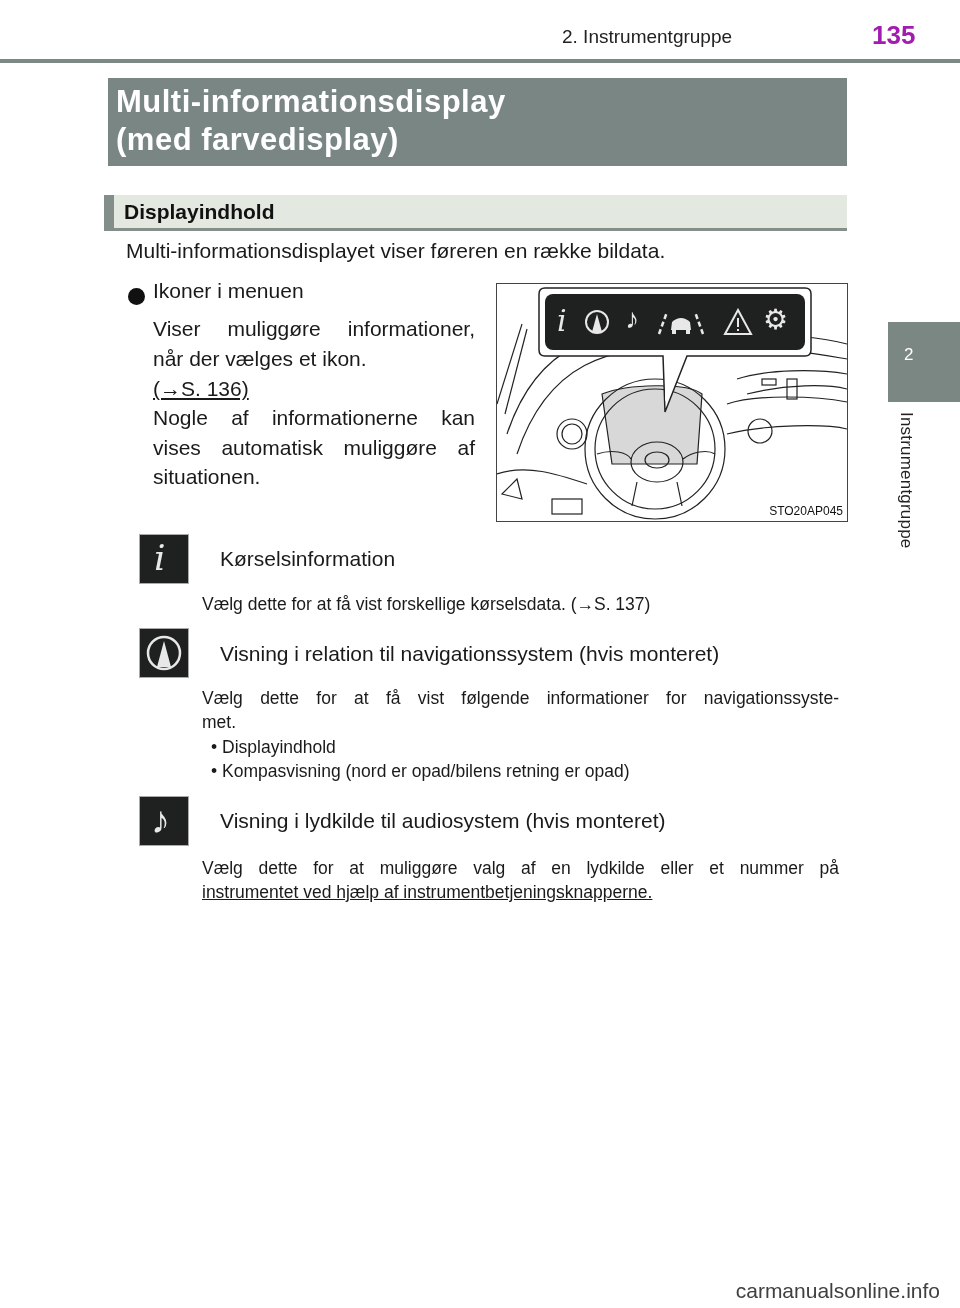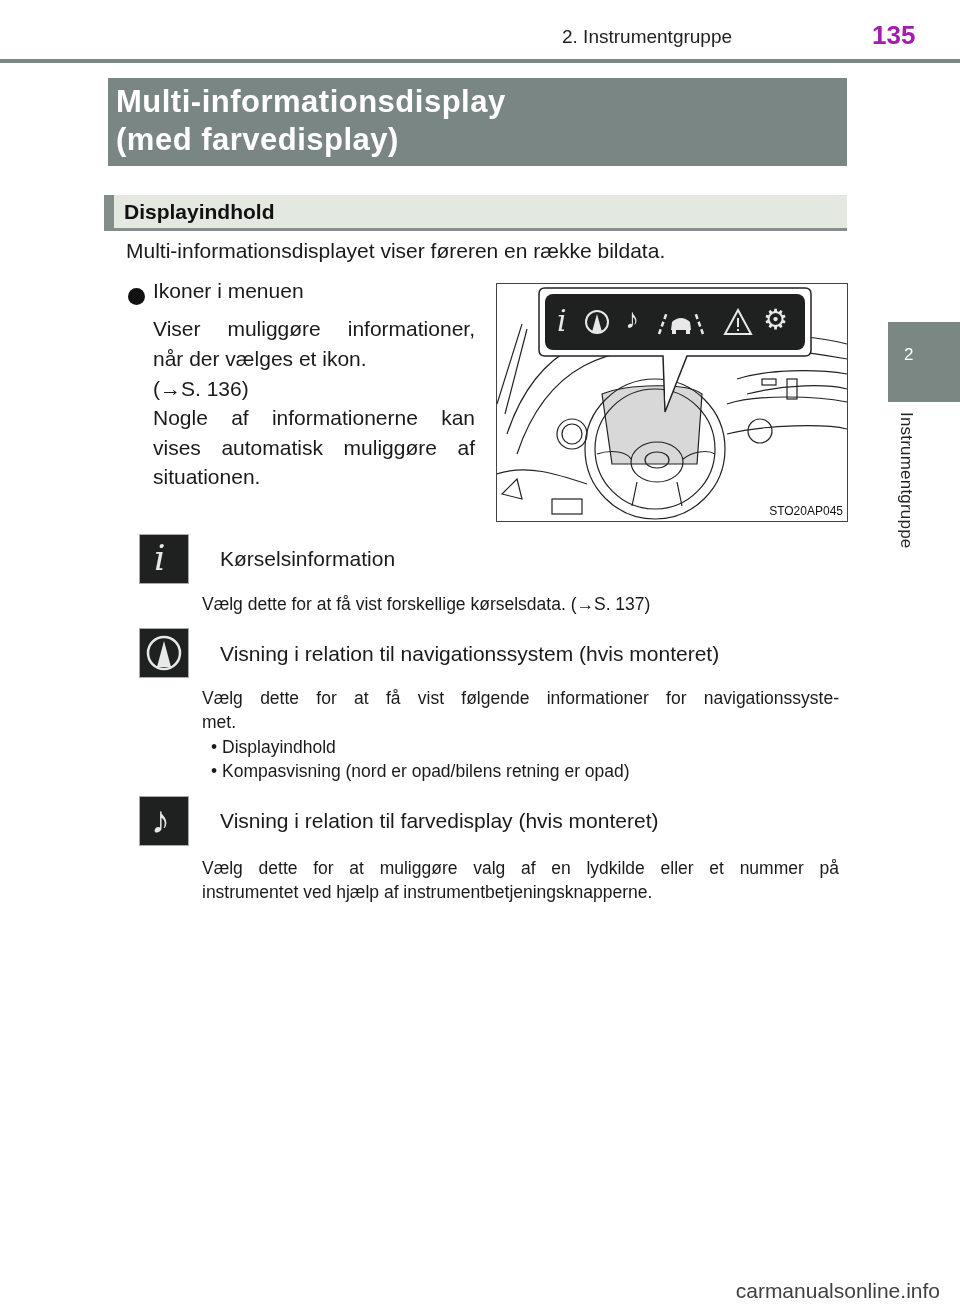--- a/index.html
+++ b/index.html
@@ -54,21 +54,21 @@
 <div class="sub-box"></div>
 <div class="sub-bar"></div>
 <div class="sub-text">Displayindhold</div>
 
 <div class="p" style="left:126px; top:239px;text-align:center;">Multi-informationsdisplayet viser føreren en række bildata.</div>
 
 <div class="bullet"></div>
 <div class="p" style="left:153px; top:279px;">Ikoner i menuen</div>
 <div class="p just" style="left:153px; top:317px; width:322px;">Viser muliggøre informationer,</div>
 <div class="p" style="left:153px; top:347px;">når der vælges et ikon.</div>
-<div class="p" style="left:153px; top:377px;">(→S. 136)</div>
+<div class="p" style="left:153px; top:377px;text-decoration:underline;">(→S. 136)</div>
 <div class="p just" style="left:153px; top:406px; width:322px;">Nogle af informationerne kan</div>
 <div class="p just" style="left:153px; top:436px; width:322px;">vises automatisk muliggøre af</div>
 <div class="p" style="left:153px; top:465px;">situationen.</div>
 
 <div class="figure">
   <svg width="350" height="237" viewBox="0 0 350 237">
     <g fill="none" stroke="#222" stroke-width="1.2">
 
       <path d="M10 150 C 40 60, 100 40, 200 45 S 330 55, 350 60"></path>
       <path d="M20 170 C 50 80, 110 60, 200 62 S 320 70, 350 75"></path>
@@ -139,17 +139,17 @@
 </div>
 <div class="item-title" style="top:642px;">Visning i relation til navigationssystem (hvis monteret)</div>
 <div class="item-desc" style="top:686px; text-align:justify; text-align-last:justify; width:637px;">Vælg dette for at få vist følgende informationer for navigationssyste-</div>
 <div class="item-desc" style="top:710px;">met.</div>
 <div class="item-desc" style="top:735px; left:211px;">• <span>Displayindhold</span></div>
 <div class="item-desc" style="top:759px; left:211px;">• <span>Kompasvisning (nord er opad/bilens retning er opad)</span></div>
 
 <div class="icon-box" style="top:796px;">
   <div style="position:absolute; left:11px; top:2px; font-size:38px; color:#e8e8e8;">♪</div>
 </div>
-<div class="item-title" style="top:809px;">Visning i relation til farvedisplay (hvis monteret)</div>
+<div class="item-title" style="top:809px;">Visning i lydkilde til audiosystem (hvis monteret)</div>
 <div class="item-desc" style="top:856px; text-align:justify; text-align-last:justify; width:637px;">Vælg dette for at muliggøre valg af en lydkilde eller et nummer på</div>
-<div class="item-desc" style="top:880px;">instrumentet ved hjælp af instrumentbetjeningsknapperne.</div>
+<div class="item-desc" style="top:880px;text-decoration:underline;">instrumentet ved hjælp af instrumentbetjeningsknapperne.</div>
 
 <div class="watermark">carmanualsonline.info</div>
 
 </body></html>

